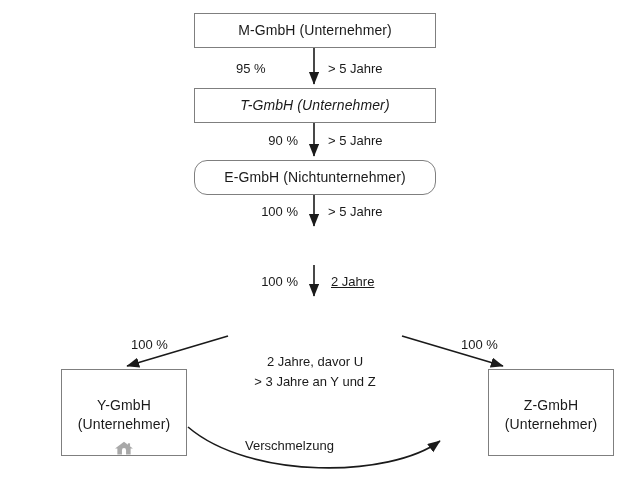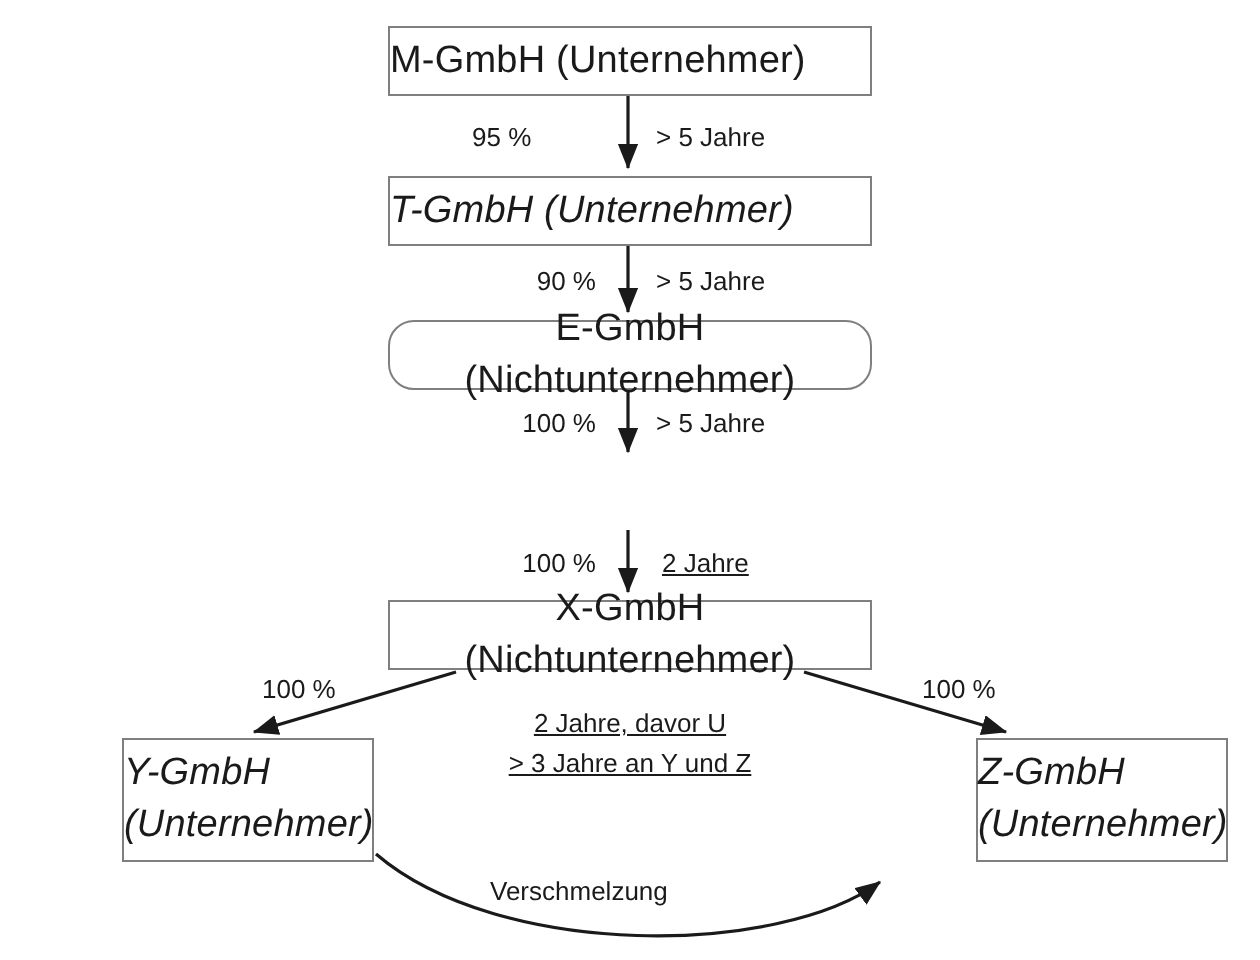--- a/index.html
+++ b/index.html
@@ -19,40 +19,39 @@
   }
   
   .node {
     position: absolute;
     box-sizing: border-box;
     background: #ffffff;
     border: 1.5px solid #7f7f7f;
     color: #1a1a1a;
     display: flex;
     flex-direction: column;
-    align-items: flex-start;
+    align-items: center;
     justify-content: center;
     text-align: center;
-    font-size: 19px;
+    font-size: 14px;
     line-height: 1.35;
     letter-spacing: 0.1px;
     z-index: 3;
   }
   .node .node-line { display: block; }
   .node.chain {
     left: 194px;
     width: 242px;
     height: 35px;
   }
   .node.leaf {
     width: 126px;
-    height: 62px;
+    height: 87px;
     justify-content: flex-start;
-    padding-top: 4px;
-    font-style: italic;
+    padding-top: 26px;
   }
   #node-y { left: 61px;  top: 369px; }
   #node-z { left: 444px; top: 369px; margin-left: 44px; }
 
   #node-m { top: 13px;  }
   #node-t { top: 88px; font-style: italic;  }
   #node-e { top: 160px; border-radius: 13px; }
   #node-u { top: 230px; }
   #node-x { top: 300px; }
 
@@ -101,21 +100,21 @@
     position: absolute;
     top: 352px;
     left: 215px;
     width: 200px;
     text-align: center;
     font-size: 13px;
     line-height: 1.5;
     color: #1a1a1a;
     z-index: 4;
   }
-  #center-note .note-line { display: block; text-decoration: underline; }
+  #center-note .note-line { display: block; }
 
   #merge-label {
     position: absolute;
     top: 438px;
     left: 245px;
     width: 150px;
     text-align: left;
     font-size: 13px;
     color: #1a1a1a;
     background: #ffffff;
@@ -151,23 +150,20 @@
 
   <div class="node chain" id="node-t">
     <span class="node-line">T-GmbH (Unternehmer)</span>
   </div>
 
   <div class="node chain" id="node-e">
     <span class="node-line">E-GmbH (Nichtunternehmer)</span>
   </div>
 
 
-  <div class="node chain" id="node-x">
-    <span class="node-line">X-GmbH (Nichtunternehmer)</span>
-  </div>
 
   <div class="node leaf" id="node-y">
     <span class="node-line">Y-GmbH</span>
     <span class="node-line">(Unternehmer)</span>
     <svg class="house-icon" viewBox="0 0 36 27">
       <path d="M18 1.5 L35 14.2 L30.6 14.2 L30.6 25.6 L21.9 25.6
                L21.9 17.4 A3.9 3.9 0 0 0 14.1 17.4 L14.1 25.6
                L5.4 25.6 L5.4 14.2 L1 14.2 Z" fill="#a8a8a8"></path>
       <rect x="25.4" y="4.4" width="4.1" height="5.1" fill="#a8a8a8"></rect>
     </svg>

